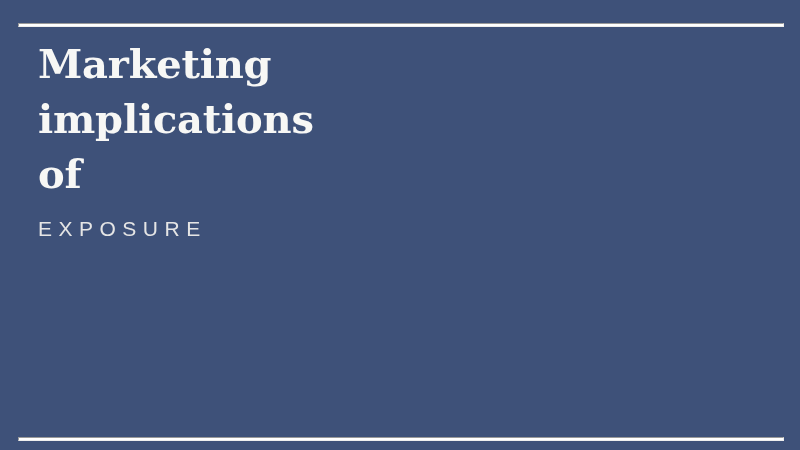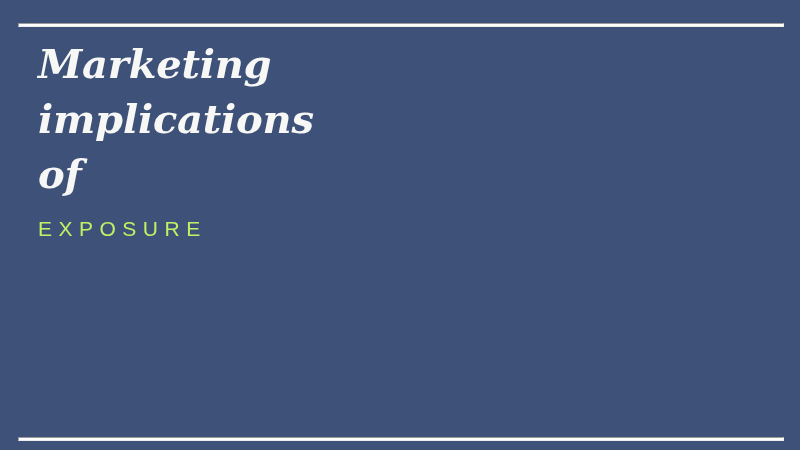--- a/index.html
+++ b/index.html
@@ -50,30 +50,29 @@
   }
   #slide-title {
     font-family: "DejaVu Serif", "Liberation Serif", serif;
     font-weight: 700;
     font-size: 40px;
     line-height: 55px;
     color: #f7f7f5;
     margin: 0;
     letter-spacing: -0.2px;
     white-space: pre-line;
-    font-style: italic;
   }
   #slide-subtitle {
     margin: 14px 0 18px 0;
     font-family: "Liberation Sans", sans-serif;
     font-weight: 400;
     font-size: 21px;
     line-height: 28px;
     letter-spacing: 6.5px;
-    color: #bef264;
+    color: #e5e5e5;
   }
 
   
   #body-block {
     position: absolute;
     left: 339px;
     top: 32px;
     width: 420px;
   }
   #body-paragraph {

